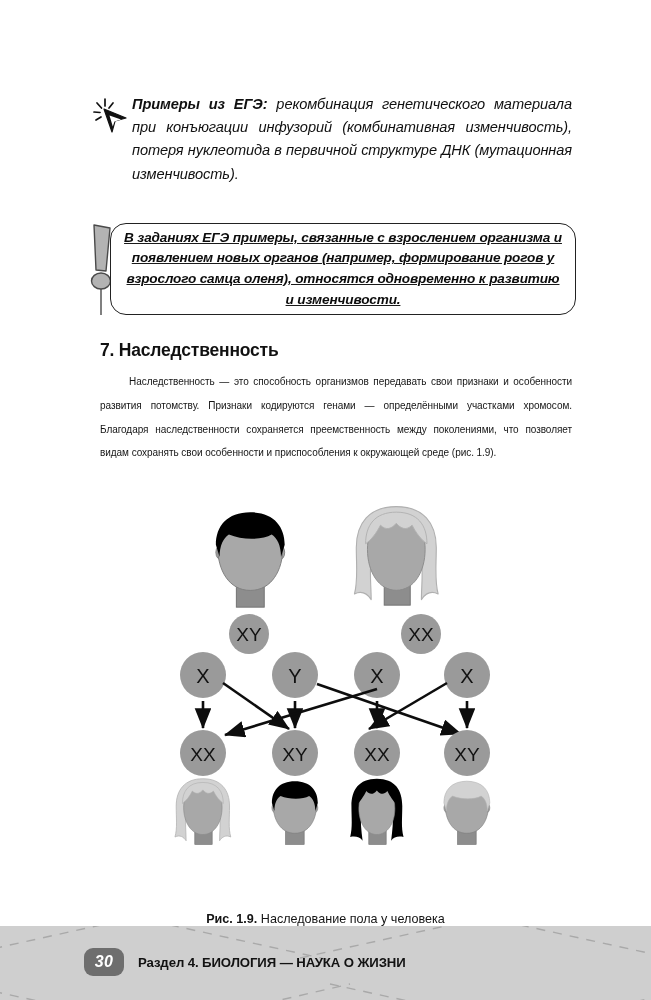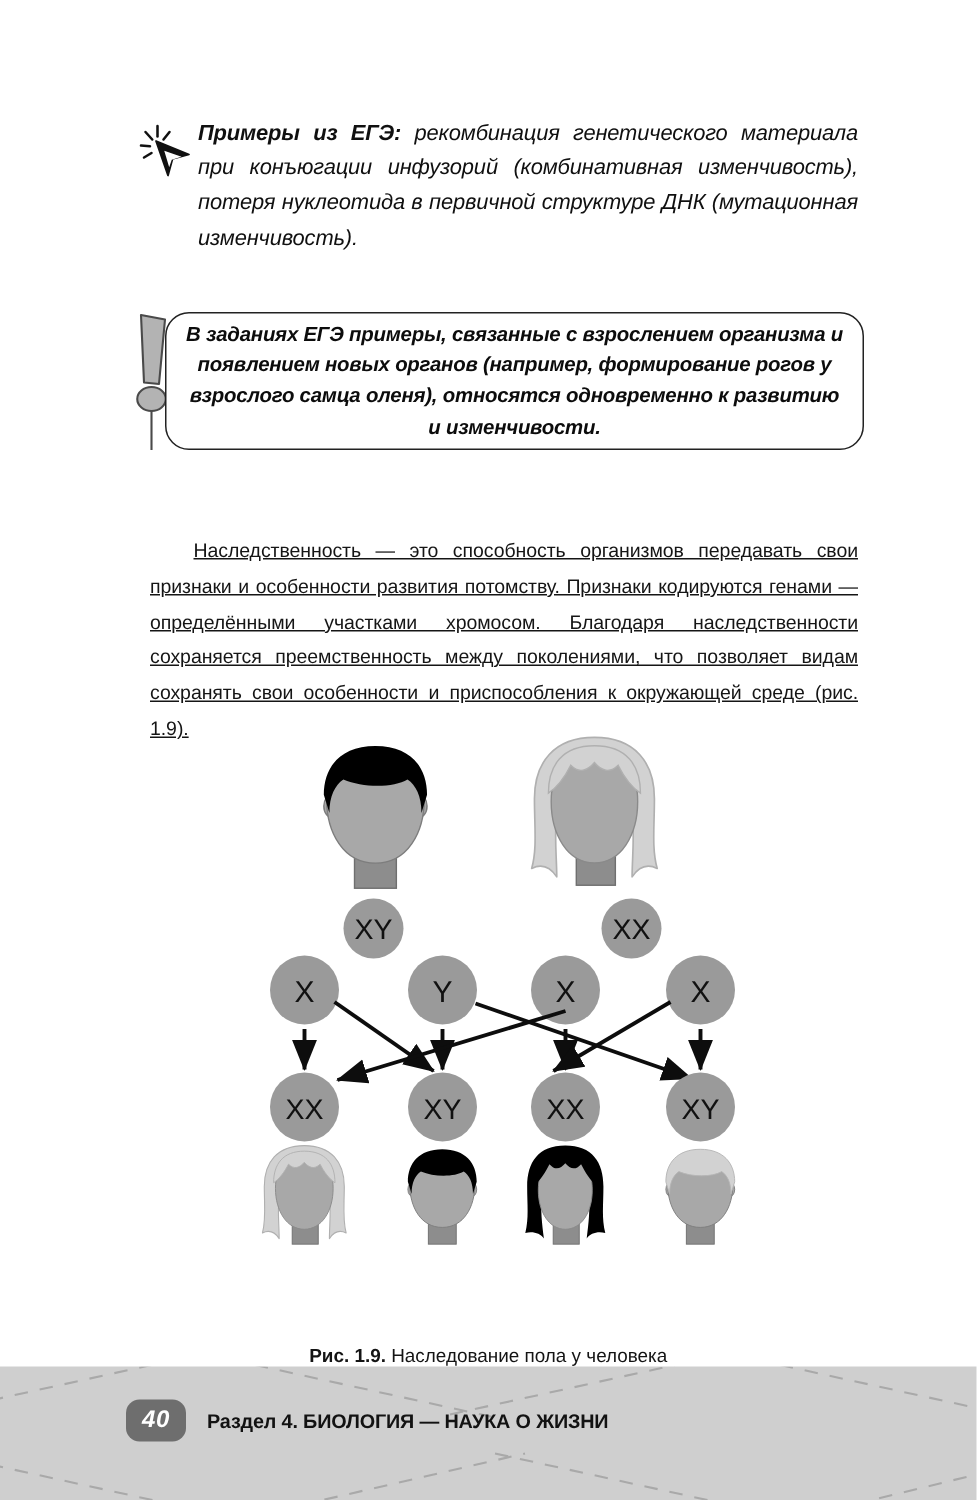--- a/index.html
+++ b/index.html
@@ -5,21 +5,21 @@
   html, body {
     margin: 0; padding: 0;
     background: #ffffff;
   }
   body {
     width: 651px; height: 1000px;
     position: relative; overflow: hidden;
     font-family: "Liberation Sans", sans-serif;
     color: #1a1a1a;
   }
-  .page { position: absolute; inset: 0; }
+  .page { position: absolute; inset: 0; margin-top: 15px; }
 
   
   .ege-block {
     position: absolute;
     left: 92px; top: 78px; width: 480px;
     display: flex; align-items: flex-start;
   }
   .sparkle-icon { width: 40px; flex: 0 0 40px; margin-top: 4px; }
   .ege-text {
     flex: 1 1 auto;
@@ -43,21 +43,21 @@
     position: absolute; left: 0px; top: 2px;
     width: 42px; height: 96px;
   }
   .callout-box {
     position: absolute; left: 26px; top: 6px;
     width: 466px; height: 92px;
     box-sizing: border-box;
     border: 1.4px solid #222222;
     border-radius: 16px;
     background: #ffffff;
-    display: flex; align-items: center; justify-content: flex-end;
+    display: flex; align-items: center; justify-content: flex-end; text-decoration: underline;
   }
   .callout-text {
     font-size: 13.6px;
     line-height: 20.6px;
     font-weight: 700; font-style: italic;
     text-align: center;
     color: #0c0c0c;
     padding: 0 12px;
     letter-spacing: -0.15px;
   }
@@ -68,27 +68,26 @@
     left: 100px; top: 325px;
     font-size: 17.5px; font-weight: 700;
     color: #111111;
     letter-spacing: -0.2px;
   }
 
   
   .body-par {
     position: absolute;
     left: 100px; top: 355px; width: 472px;
-    font-size: 13px;
+    font-size: 10px;
     line-height: 23.8px;
     text-align: justify;
     text-indent: 29px;
     color: #151515;
     letter-spacing: -0.05px;
-    text-decoration: underline;
   }
 
   
   .figure {
     position: absolute;
     left: 165px; top: 488px; width: 330px; height: 360px; text-align: right;
   }
   .figure svg { display: block; width: 330px; height: 360px; }
 
   .fig-caption {
@@ -158,20 +157,21 @@
         <path d="M10 6 L26 9 L22 52 L12 51 Z" fill="#b3b3b3" stroke="#4a4a4a" stroke-width="1.4" stroke-linejoin="round"></path>
         <ellipse cx="17" cy="62" rx="9.5" ry="8" fill="#b3b3b3" stroke="#4a4a4a" stroke-width="1.4"></ellipse>
         <line x1="17" y1="70" x2="17" y2="96" stroke="#4a4a4a" stroke-width="1.4"></line>
       </svg>
     </div>
     <div class="callout-box">
       <div class="callout-text">В заданиях ЕГЭ примеры, связанные с взрослением организма и появлением новых органов (например, формирование рогов у взрослого самца оленя), относятся одновременно к развитию и изменчивости.</div>
     </div>
   </div>
 
+  <div class="section-heading">7. Наследственность</div>
 
   <div class="body-par">Наследственность — это способность организмов передавать свои признаки и особенности развития потомству. Признаки кодируются генами — определёнными участками хромосом. Благодаря наследственности сохраняется преемственность между поколениями, что позволяет видам сохранять свои особенности и приспособления к окружающей среде (рис. 1.9).</div>
 
   <div class="figure">
     <svg viewBox="0 0 330 360">
       <defs>
         <marker id="ah" markerWidth="9" markerHeight="9" refX="7.6" refY="3.2" orient="auto">
           <path d="M0,0 L8,3.2 L0,6.4 z" fill="#0d0d0d"></path>
         </marker>
 
@@ -300,18 +300,18 @@
         <line x1="120" y1="-12" x2="330" y2="34"></line>
         <line x1="300" y1="32" x2="500" y2="-12"></line>
         <line x1="470" y1="-12" x2="680" y2="34"></line>
         <line x1="-40" y1="58" x2="170" y2="104"></line>
         <line x1="150" y1="104" x2="350" y2="58"></line>
         <line x1="330" y1="58" x2="540" y2="104"></line>
         <line x1="520" y1="104" x2="700" y2="60"></line>
       </g>
     </svg>
     <div class="footer-inner">
-      <div class="page-badge">40</div>
+      <div class="page-badge">30</div>
       <div class="footer-title">Раздел 4. БИОЛОГИЯ — НАУКА О ЖИЗНИ</div>
     </div>
   </div>
 
 </div>
 
 </body></html>

